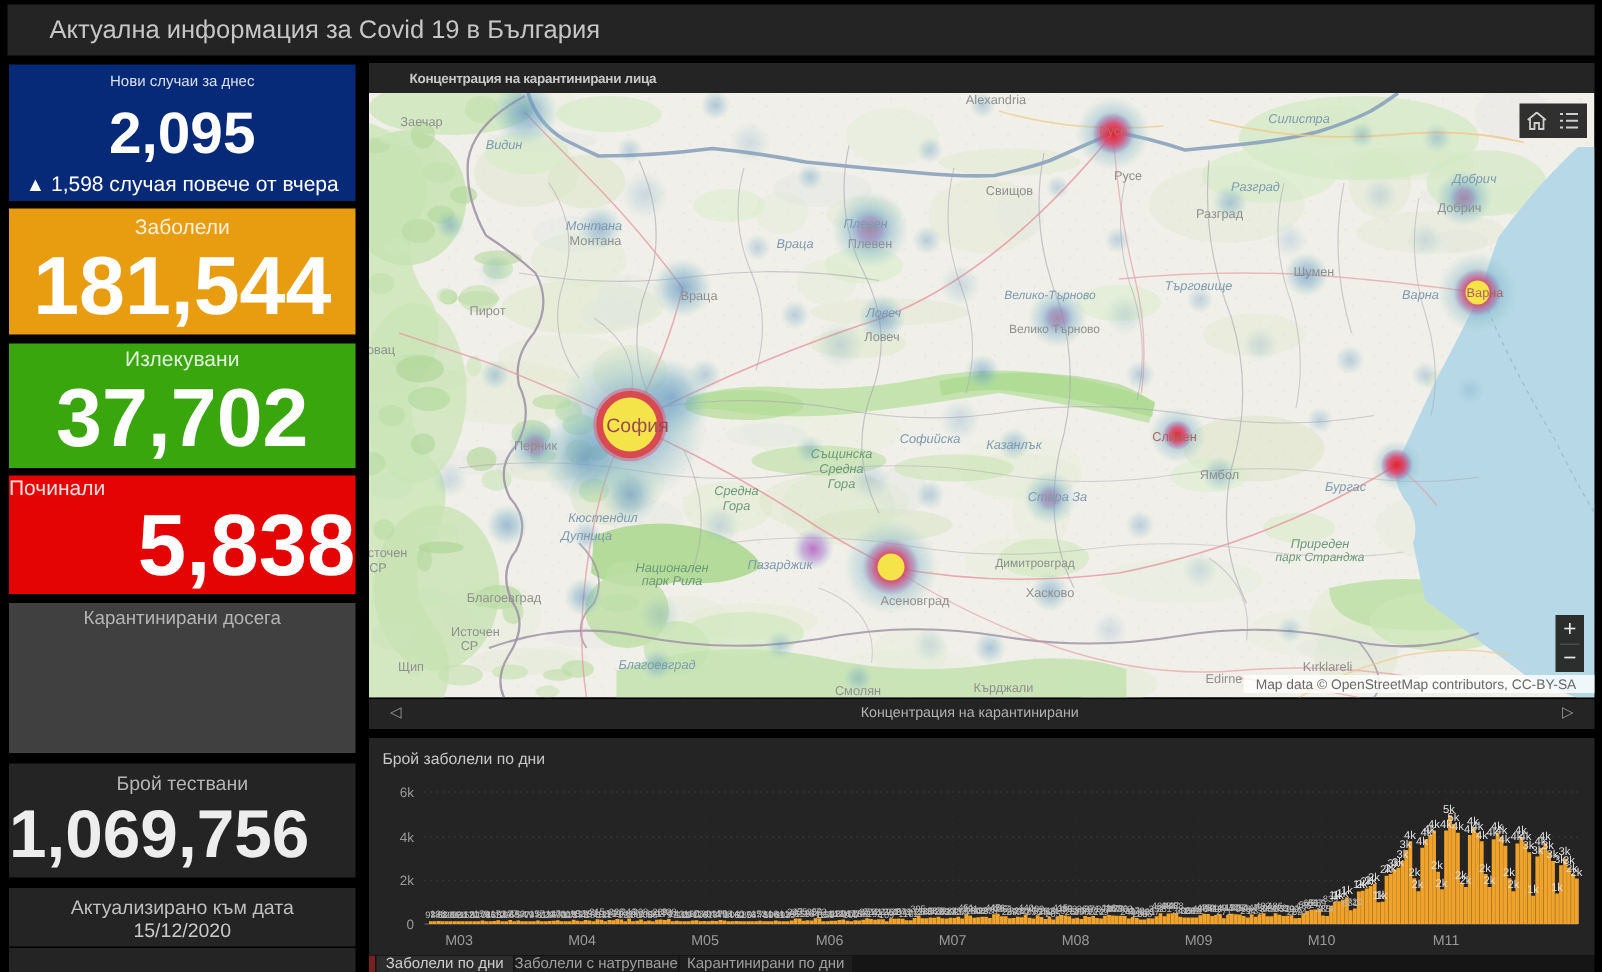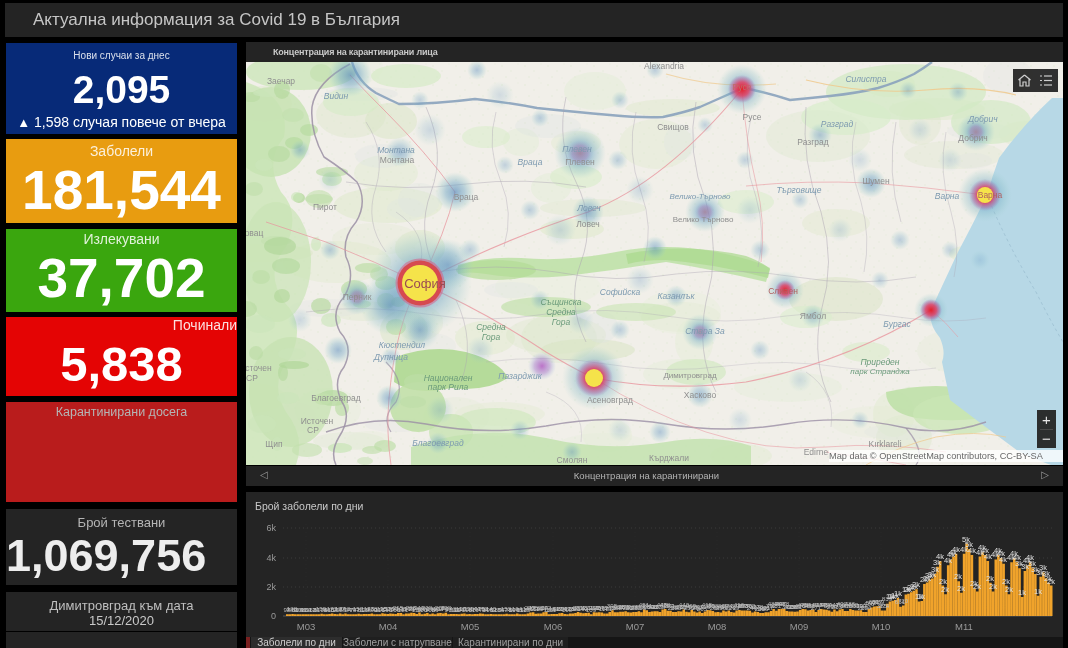--- a/index.html
+++ b/index.html
@@ -13,32 +13,32 @@
   </div>
 <div style="position:absolute;left:6px;width:231px;top:139px;height:84px;background:#e89c10">
     <div style="position:absolute;left:0;right:0;top:12px;transform:translateY(-50%);text-align:center;font-size:14px;color:rgba(255,255,255,.85);font-weight:normal;white-space:nowrap">Заболели</div>
     <div style="position:absolute;left:0;right:0;top:51px;transform:translateY(-50%);text-align:center;font-size:55px;color:#ffffff;font-weight:bold;white-space:nowrap">181,544</div>
   </div>
 <div style="position:absolute;left:6px;width:231px;top:229px;height:83px;background:#3aa60e">
     <div style="position:absolute;left:0;right:0;top:10px;transform:translateY(-50%);text-align:center;font-size:14px;color:rgba(255,255,255,.85);font-weight:normal;white-space:nowrap">Излекувани</div>
     <div style="position:absolute;left:0;right:0;top:49px;transform:translateY(-50%);text-align:center;font-size:55px;color:#ffffff;font-weight:bold;white-space:nowrap">37,702</div>
   </div>
 <div style="position:absolute;left:6px;width:231px;top:317px;height:79px;background:#e40404">
-    <div style="position:absolute;left:0;right:0;top:8px;transform:translateY(-50%);text-align:right;font-size:14px;color:rgba(255,255,255,.88);font-weight:normal;white-space:nowrap">Починали</div>
-    <div style="position:absolute;left:0;right:0;top:47px;transform:translateY(-50%);text-align:center;font-size:49px;color:#ffffff;font-weight:bold;white-space:nowrap">5,838</div>
+    <div style="position:absolute;left:0;right:0;top:8px;transform:translateY(-50%);text-align:left;font-size:14px;color:rgba(255,255,255,.88);font-weight:normal;white-space:nowrap">Починали</div>
+    <div style="position:absolute;left:0;right:0;top:47px;transform:translateY(-50%);text-align:right;font-size:58px;color:#ffffff;font-weight:bold;white-space:nowrap">5,838</div>
   </div>
-<div style="position:absolute;left:6px;width:231px;top:402px;height:100px;background:#b91c1c">
+<div style="position:absolute;left:6px;width:231px;top:402px;height:100px;background:#404040">
     <div style="position:absolute;left:0;right:0;top:10px;transform:translateY(-50%);text-align:center;font-size:12.5px;color:#b5b5b5;font-weight:normal;white-space:nowrap">Карантинирани досега</div>
   </div>
 <div style="position:absolute;left:6px;width:231px;top:509px;height:76px;background:#242424">
     <div style="position:absolute;left:0;right:0;top:13px;transform:translateY(-50%);text-align:center;font-size:13px;color:#b5b5b5;font-weight:normal;white-space:nowrap">Брой тествани</div>
     <div style="position:absolute;left:0;right:0;top:47px;transform:translateY(-50%);font-size:45px;color:#ededed;font-weight:bold;white-space:nowrap">1,069,756</div>
   </div>
 <div style="position:absolute;left:6px;width:231px;top:592px;height:39px;background:#242424">
-    <div style="position:absolute;left:0;right:0;top:12.5px;transform:translateY(-50%);text-align:center;font-size:13px;color:#bfbfbf;font-weight:normal;white-space:nowrap">Димитровград към дата</div>
+    <div style="position:absolute;left:0;right:0;top:12.5px;transform:translateY(-50%);text-align:center;font-size:13px;color:#bfbfbf;font-weight:normal;white-space:nowrap">Актуализирано към дата</div>
     <div style="position:absolute;left:0;right:0;top:27.5px;transform:translateY(-50%);text-align:center;font-size:13px;color:#c9c9c9;font-weight:normal;white-space:nowrap">15/12/2020</div>
   </div>
 <div style="position:absolute;left:6px;width:231px;top:632px;height:16px;background:#242424"></div>
 <div style="position:absolute;left:246px;top:42px;width:817px;height:20px;background:#242424;color:#c9c9c9;font-size:9px;font-weight:bold;letter-spacing:-0.2px;line-height:20px;padding-left:27px">Концентрация на карантинирани лица</div>
 <svg width="817" height="403" viewBox="0 0 817 403" style="position:absolute;left:246px;top:62px" font-family="Liberation Sans, sans-serif">
 <defs>
 <radialGradient id="gb">
         <stop offset="0%" stop-color="#5589bc" stop-opacity=".7"></stop>
         <stop offset="48%" stop-color="#6ba4c4" stop-opacity=".48"></stop>
         <stop offset="78%" stop-color="#8fc2c8" stop-opacity=".27"></stop>
@@ -431,21 +431,21 @@
 <g stroke="#cfcfcf" stroke-width="1.2">
       <line x1="31" y1="7" x2="39" y2="7"></line>
       <line x1="31" y1="11.5" x2="39" y2="11.5"></line>
       <line x1="31" y1="16" x2="39" y2="16"></line>
       <line x1="27" y1="7" x2="29" y2="7"></line>
       <line x1="27" y1="11.5" x2="29" y2="11.5"></line>
       <line x1="27" y1="16" x2="29" y2="16"></line>
     </g>
 </svg>
 <div style="position:absolute;left:1037px;top:410px;width:19px;height:38px;background:rgba(38,38,38,.96);color:#e8e8e8;font-size:15px;line-height:19px;text-align:center">+<br>−<div style="position:absolute;left:3px;right:3px;top:19px;height:1px;background:#4a4a4a"></div></div>
-<div style="position:absolute;left:829px;top:450px;width:234px;height:12px;background:rgba(255,255,255,.78);font-size:9.2px;color:#686868;text-align:left;padding-right:4px;box-sizing:border-box;line-height:12px">Map data © OpenStreetMap contributors, CC-BY-SA</div>
+<div style="position:absolute;left:829px;top:450px;width:234px;height:12px;background:rgba(255,255,255,.78);font-size:9.2px;color:#686868;text-align:center;padding-right:4px;box-sizing:border-box;line-height:12px">Map data © OpenStreetMap contributors, CC-BY-SA</div>
 
 <div style="position:absolute;left:246px;top:466px;width:817px;height:20px;background:#242424">
 <div style="position:absolute;left:14px;top:3px;font-size:10px;color:#9a9a9a">◁</div>
 <div style="position:absolute;right:14px;top:3px;font-size:10px;color:#9a9a9a">▷</div>
 <div style="position:absolute;left:0;right:16px;top:4px;text-align:center;font-size:9.5px;color:#b2b2b2">Концентрация на карантинирани</div>
 </div>
 <div style="position:absolute;left:246px;top:492px;width:817px;height:145px;background:#242424"></div>
 <div style="position:absolute;left:255px;top:500px;font-size:10.5px;color:#c9c9c9">Брой заболели по дни</div>
 <svg width="817" height="156" viewBox="246 482 817 156" style="position:absolute;left:246px;top:482px" font-family="Liberation Sans, sans-serif">
 <text x="276" y="531" font-size="9" fill="#9a9a9a" text-anchor="end">6k</text>

